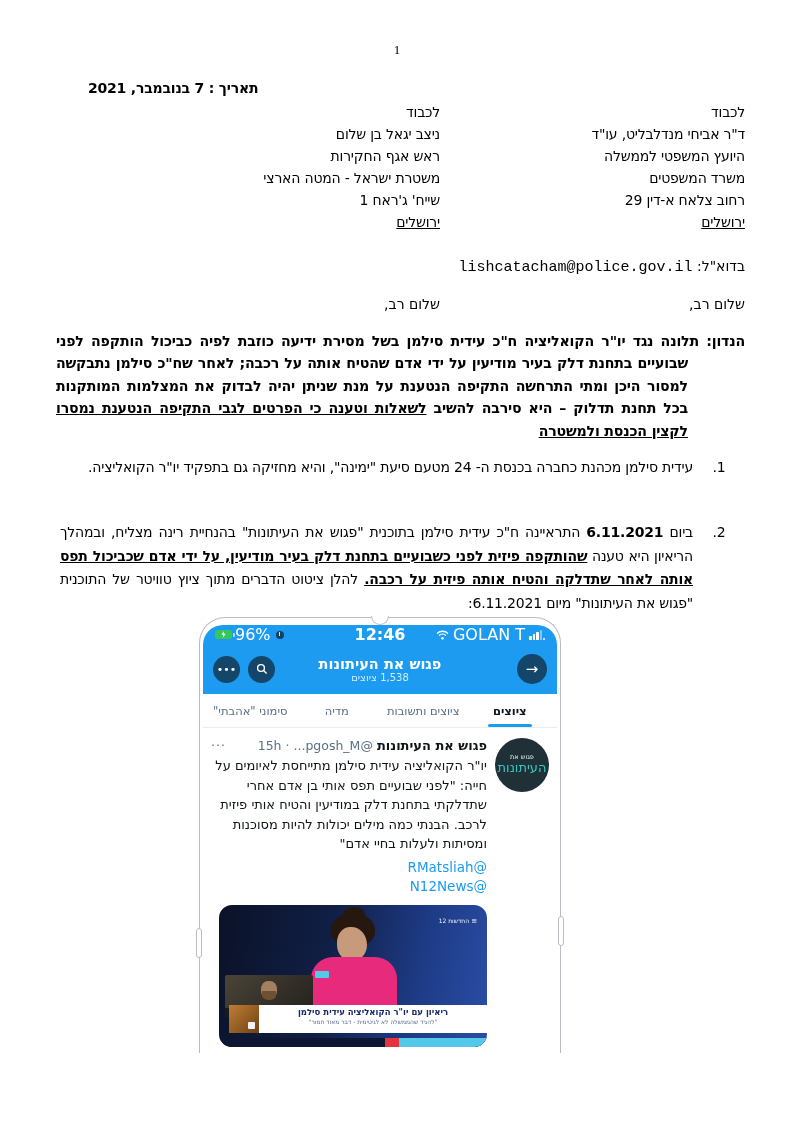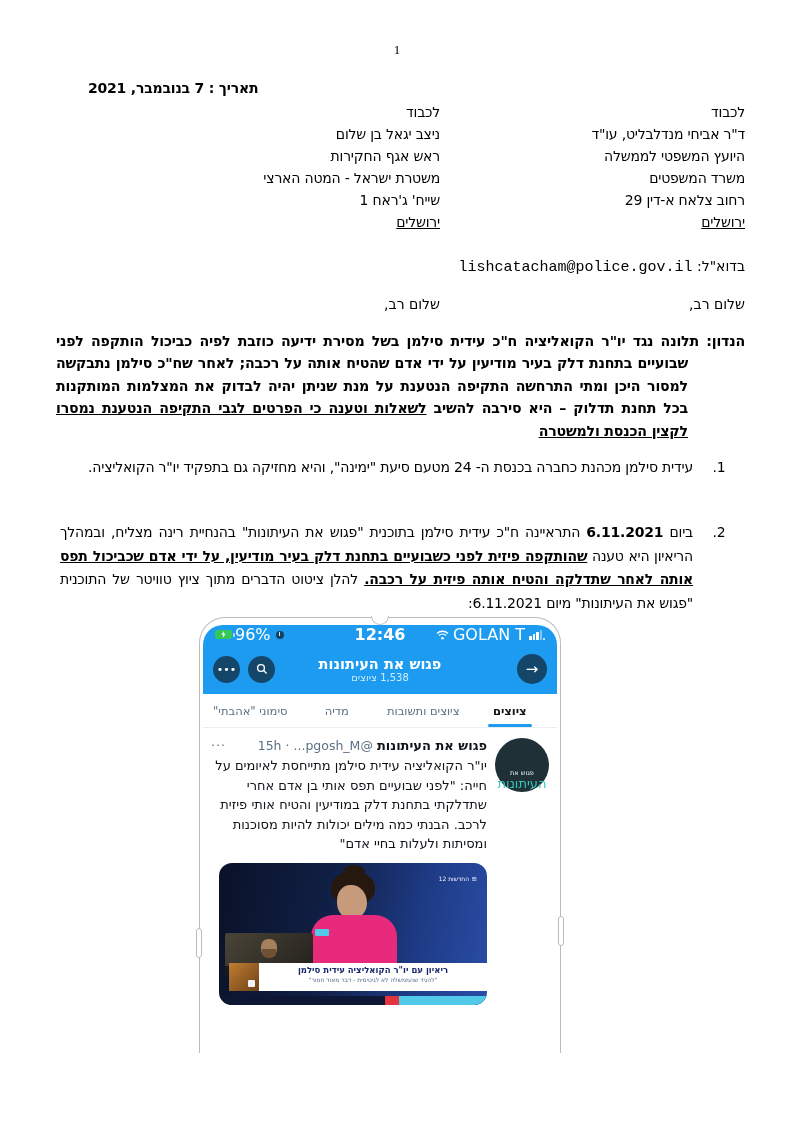--- a/index.html
+++ b/index.html
@@ -60,21 +60,21 @@
   
   .tabs{height:33px;display:flex;direction:rtl;align-items:stretch;border-bottom:1px solid #e8edf0;
         background:#fff;padding:0 4px;}
   .tab{flex:1;display:flex;align-items:center;justify-content:center;font-size:11.5px;color:#5b7083;position:relative;white-space:nowrap;padding:0 6px;}
   .tab.active{color:#0f1419;font-weight:bold;}
   .tab.active:after{content:"";position:absolute;bottom:0;left:50%;transform:translateX(-50%);width:44px;height:3.5px;
         background:#1c9bf0;border-radius:3px;}
   
   .tweet{display:flex;direction:rtl;padding:10px 8px 0 8px;gap:8px;background:#fff;}
   .avatar{flex:0 0 54px;width:54px;height:54px;border-radius:50%;background:#1f3036;display:flex;flex-direction:column;
-          align-items:center;justify-content:flex-end;line-height:1.15;}
+          align-items:center;justify-content:center;line-height:1.15;}
   .avatar .a1{color:#e8f6f5;font-size:6.5px;}
   .avatar .a2{color:#35c7c0;font-size:13px;font-weight:normal;}
   .tw-content{flex:1;min-width:0;}
   .tw-top{display:flex;direction:rtl;align-items:center;gap:4px;font-size:12.5px;color:#5b7083;}
   .tw-name{font-weight:bold;color:#0f1419;font-size:13px;white-space:nowrap;}
   .tw-more{margin-right:auto;letter-spacing:1px;}
   .tw-body{margin-top:3px;font-size:13px;line-height:19.6px;color:#0f1419;text-align:right;direction:rtl;}
   .tw-mentions{margin-top:4px;font-size:13.5px;line-height:19px;color:#1c9bf0;text-align:right;direction:rtl;}
   
   .media{margin-top:9px;width:268px;height:142px;border-radius:13px;position:relative;overflow:hidden;
@@ -229,20 +229,24 @@
         </div>
         <div class="tw-content">
           <div class="tw-top">
             <span class="tw-name">פגוש את העיתונות</span>
             <span>@pgosh_M...</span>
             <span>·</span>
             <span>15h</span>
             <span class="tw-more">···</span>
           </div>
           <div class="tw-body">יו"ר הקואליציה עידית סילמן מתייחסת לאיומים על חייה: "לפני שבועיים תפס אותי בן אדם אחרי שתדלקתי בתחנת דלק במודיעין והטיח אותי פיזית לרכב. הבנתי כמה מילים יכולות להיות מסוכנות ומסיתות ולעלות בחיי אדם"</div>
+          <div class="tw-mentions">
+            <div>@RMatsliah</div>
+            <div>@N12News</div>
+          </div>
 
           <div class="media">
             <div class="n12">
               <span style="font-size:7px;">≡</span>
               <span>החדשות 12</span>
             </div>
             <div class="person-bun"></div>
             <div class="person-hair"></div>
             <div class="person-face"></div>
             <div class="person-body"></div>

